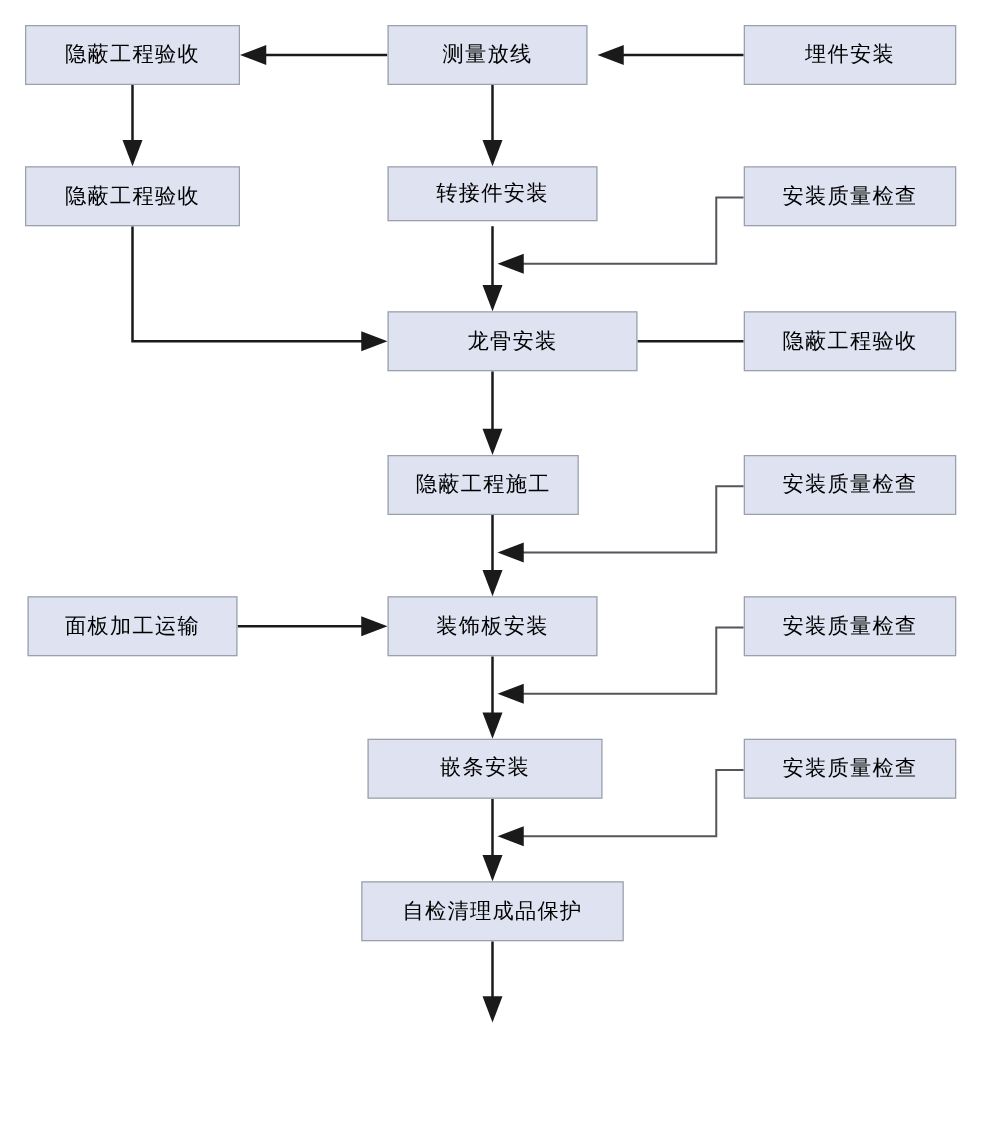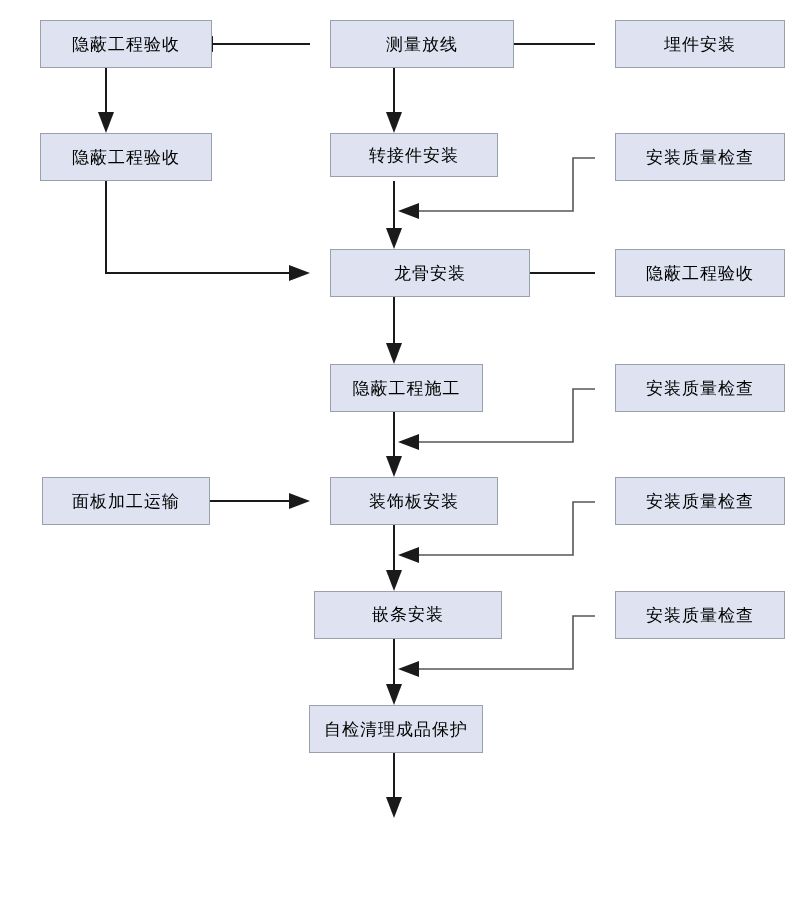--- a/index.html
+++ b/index.html
@@ -21,21 +21,20 @@
     background: #dfe3f1;
     border: 1px solid #9aa0ac;
     display: flex;
     align-items: center;
     justify-content: center;
     color: #000000;
     font-size: 17px;
     letter-spacing: 1px;
     line-height: 1;
     white-space: nowrap;
-    margin-left: 20px;
   }
   #edges {
     position: absolute;
     left: 0;
     top: 0;
     width: 793px;
     height: 900px;
     pointer-events: none;
   }
   .edge-line {
@@ -144,29 +143,29 @@
       <polygon class="arrow-head" points="394,705 386,684 402,684"></polygon>
     </g>
 
     <g>
       <path class="edge-line" d="M 394 753 L 394 802"></path>
       <polygon class="arrow-head" points="394,818 386,797 402,797"></polygon>
     </g>
   </svg>
 
   <div class="node" style="left: 20px; top: 20px; width: 172px; height: 48px;">隐蔽工程验收</div>
-  <div class="node" style="left: 310px; top: 20px; width: 184px; height: 48px;">测量放线</div>
+  <div class="node" style="left: 310px; top: 20px; width: 160px; height: 48px;">测量放线</div>
   <div class="node" style="left: 595px; top: 20px; width: 170px; height: 48px;">埋件安装</div>
   <div class="node" style="left: 20px; top: 133px; width: 172px; height: 48px;">隐蔽工程验收</div>
   <div class="node" style="left: 310px; top: 133px; width: 168px; height: 44px;">转接件安装</div>
   <div class="node" style="left: 595px; top: 133px; width: 170px; height: 48px;">安装质量检查</div>
   <div class="node" style="left: 310px; top: 249px; width: 200px; height: 48px;">龙骨安装</div>
   <div class="node" style="left: 595px; top: 249px; width: 170px; height: 48px;">隐蔽工程验收</div>
   <div class="node" style="left: 310px; top: 364px; width: 153px; height: 48px;">隐蔽工程施工</div>
   <div class="node" style="left: 595px; top: 364px; width: 170px; height: 48px;">安装质量检查</div>
   <div class="node" style="left: 22px; top: 477px; width: 168px; height: 48px;">面板加工运输</div>
   <div class="node" style="left: 310px; top: 477px; width: 168px; height: 48px;">装饰板安装</div>
   <div class="node" style="left: 595px; top: 477px; width: 170px; height: 48px;">安装质量检查</div>
   <div class="node" style="left: 294px; top: 591px; width: 188px; height: 48px; font-family: Liberation Mono, monospace;">嵌条安装</div>
   <div class="node" style="left: 595px; top: 591px; width: 170px; height: 48px;">安装质量检查</div>
-  <div class="node" style="left: 289px; top: 705px; width: 174px; height: 48px;">自检清理成品保护</div>
+  <div class="node" style="left: 289px; top: 705px; width: 210px; height: 48px;">自检清理成品保护</div>
 
 </div>
 
 </body></html>

